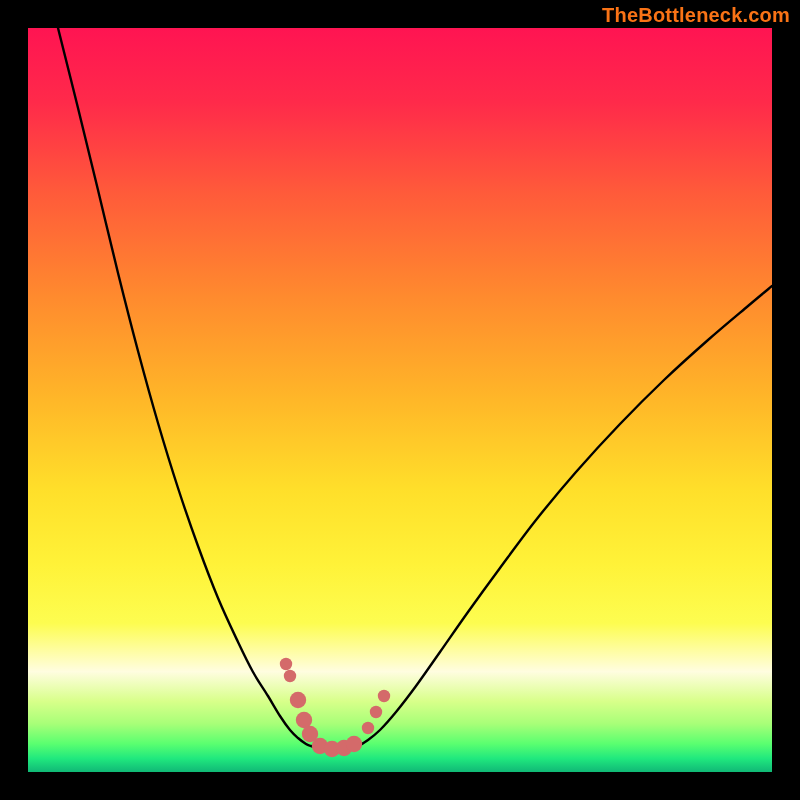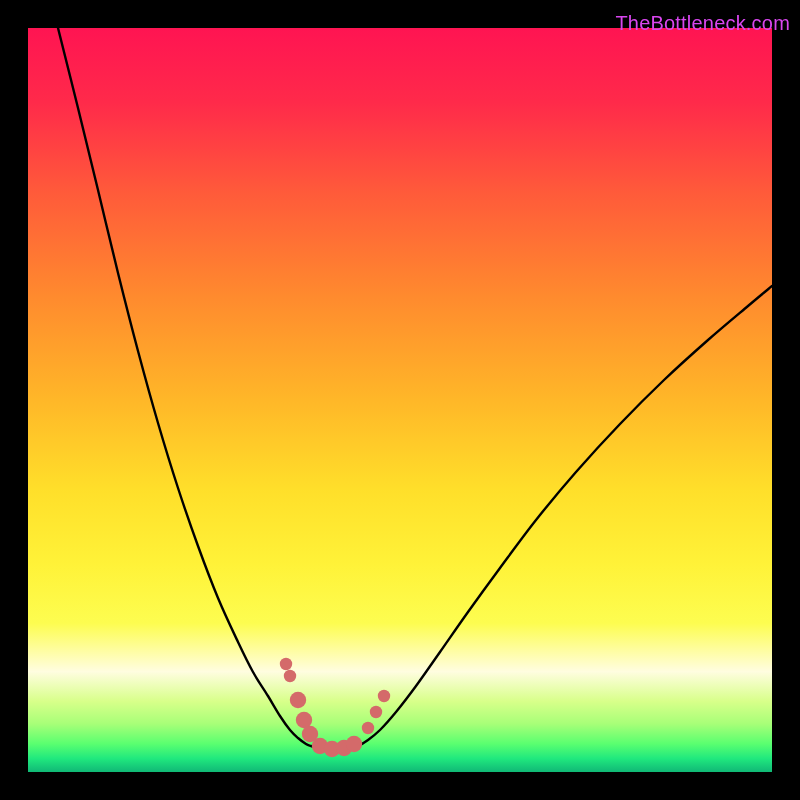--- a/index.html
+++ b/index.html
@@ -22,25 +22,25 @@
   .plot {
     position: absolute;
     top: 28px;
     left: 28px;
     width: 744px;
     height: 744px;
     overflow: hidden;
   }
   .watermark {
     position: absolute;
-    top: 12px;
+    top: 4px;
     right: 10px;
-    color: #d946ef;
+    color: #f97316;
     font-size: 20px;
-    font-weight: 400;
+    font-weight: 700;
     letter-spacing: 0.2px;
     z-index: 50;
   }
 </style>
 </head>
 <body>
 
 <div class="frame">
 
   <div class="watermark">TheBottleneck.com</div>

